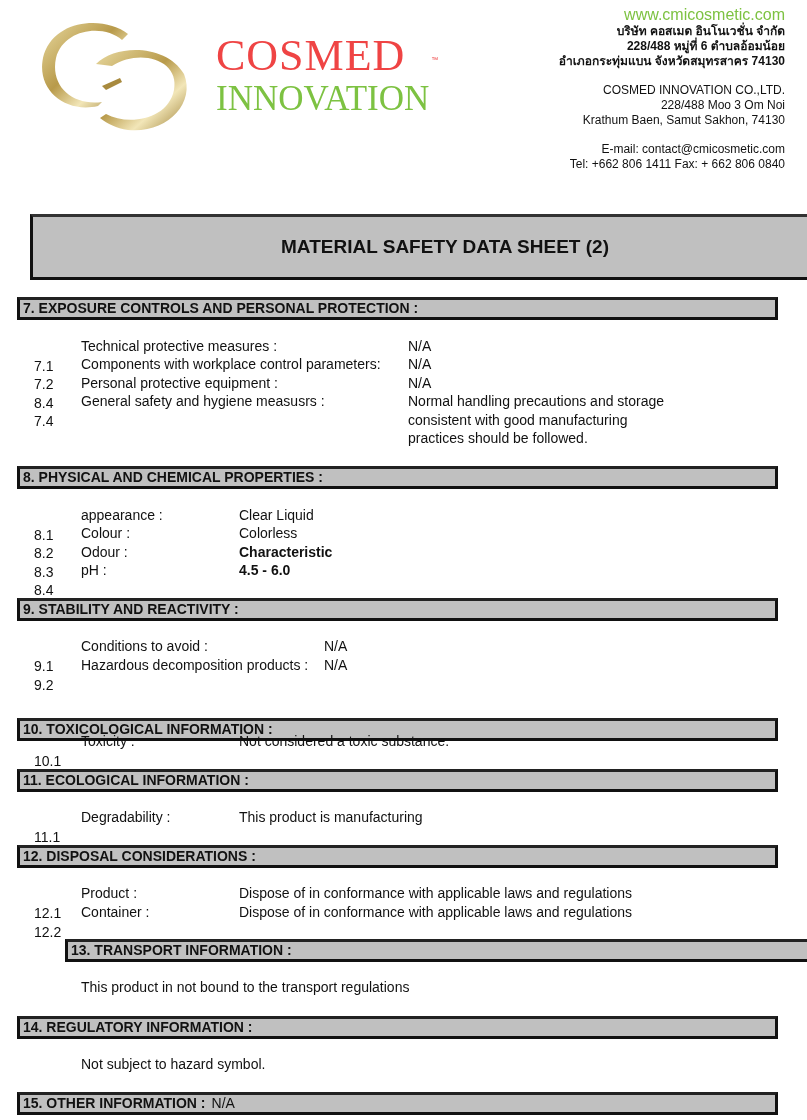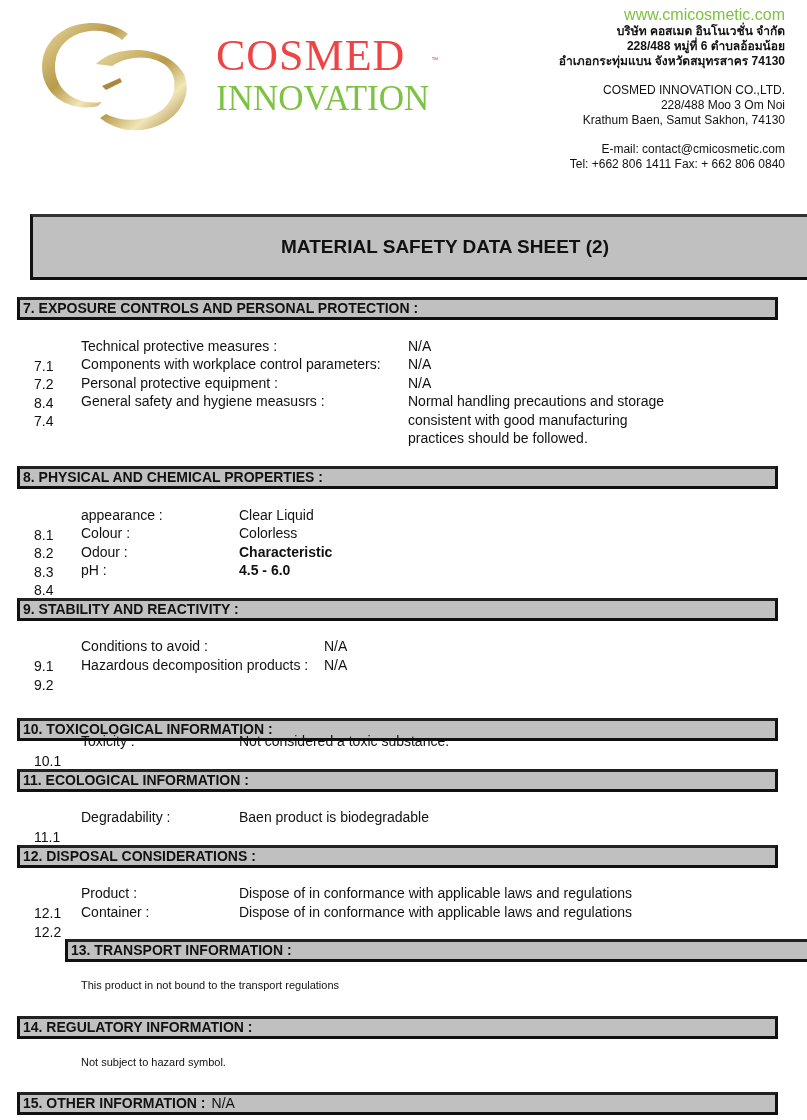--- a/index.html
+++ b/index.html
@@ -18,21 +18,21 @@
                background: #c0c0c0; border: 3px solid #111; border-top-color: #333; display: flex;
                align-items: center; justify-content: center; font-weight: bold; font-size: 19px; padding-left: 36px; }
   .sec-head { position: absolute; left: 17px; width: 752px; height: 17px; background: #c0c0c0;
               border: 3px solid #111; border-top-color: #222; font-weight: bold; font-size: 14px; line-height: 17px;
               padding-left: 3px; box-sizing: content-box; }
   .sec-head .extra { font-weight: normal; margin-left: 6px; }
   .row { position: absolute; left: 34px; font-size: 14px; line-height: 18.5px; }
   .row .num { position: absolute; left: 0; margin-top: 20px; }
   .row .lbl { position: absolute; left: 47px; white-space: nowrap; }
   .row .val { position: absolute; white-space: nowrap; }
-  .plain { position: absolute; left: 81px; font-size: 11px; }
+  .plain { position: absolute; left: 81px; font-size: 14px; }
 </style>
 </head>
 <body>
 
 <svg class="logo-mark" viewBox="0 0 160 120">
   <defs>
     <linearGradient id="gold" x1="0" y1="0" x2="1" y2="1">
       <stop offset="0" stop-color="#e8d9a0"></stop>
       <stop offset="0.45" stop-color="#b89a4a"></stop>
       <stop offset="0.7" stop-color="#f2e6b8"></stop>
@@ -130,21 +130,21 @@
 <div class="row" style="top:732px;">
   <span class="num">10.1</span>
   <span class="lbl">Toxicity :</span>
   <span class="val" style="left:205px;">Not considered a toxic substance.</span>
 </div>
 
 <div class="sec-head" style="top:769px;">11. ECOLOGICAL INFORMATION :</div>
 <div class="row" style="top:808px;">
   <span class="num">11.1</span>
   <span class="lbl">Degradability :</span>
-  <span class="val" style="left:205px;">Baen product is biodegradable</span>
+  <span class="val" style="left:205px;">This product is manufacturing</span>
 </div>
 
 <div class="sec-head" style="top:845px;">12. DISPOSAL CONSIDERATIONS :</div>
 <div class="row" style="top:884px;">
   <span class="num">12.1</span>
   <span class="lbl">Product :</span>
   <span class="val" style="left:205px;">Dispose of in conformance with applicable laws and regulations</span>
 </div>
 <div class="row" style="top:903px;">
   <span class="num">12.2</span>

